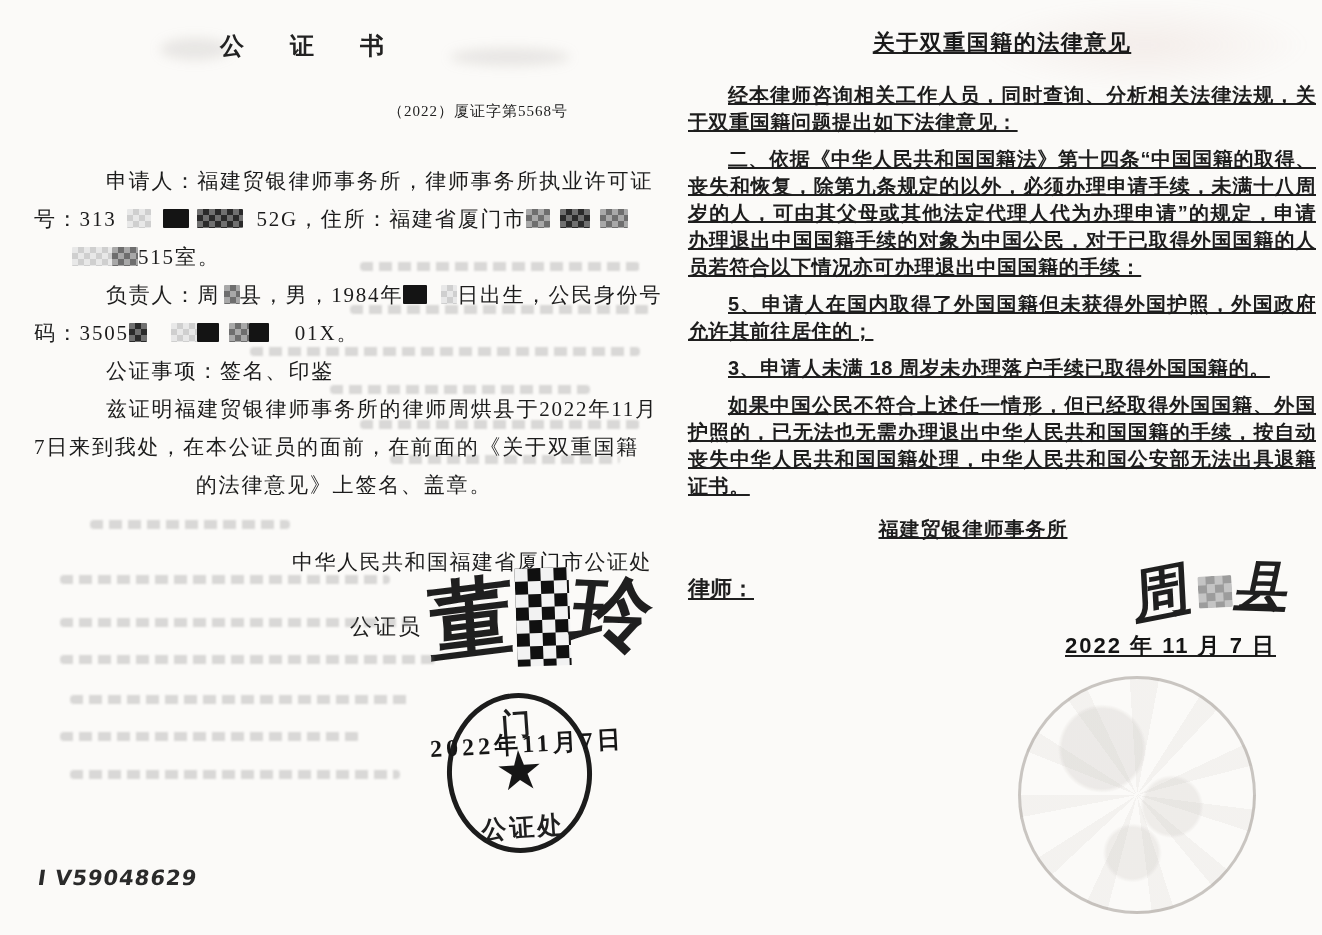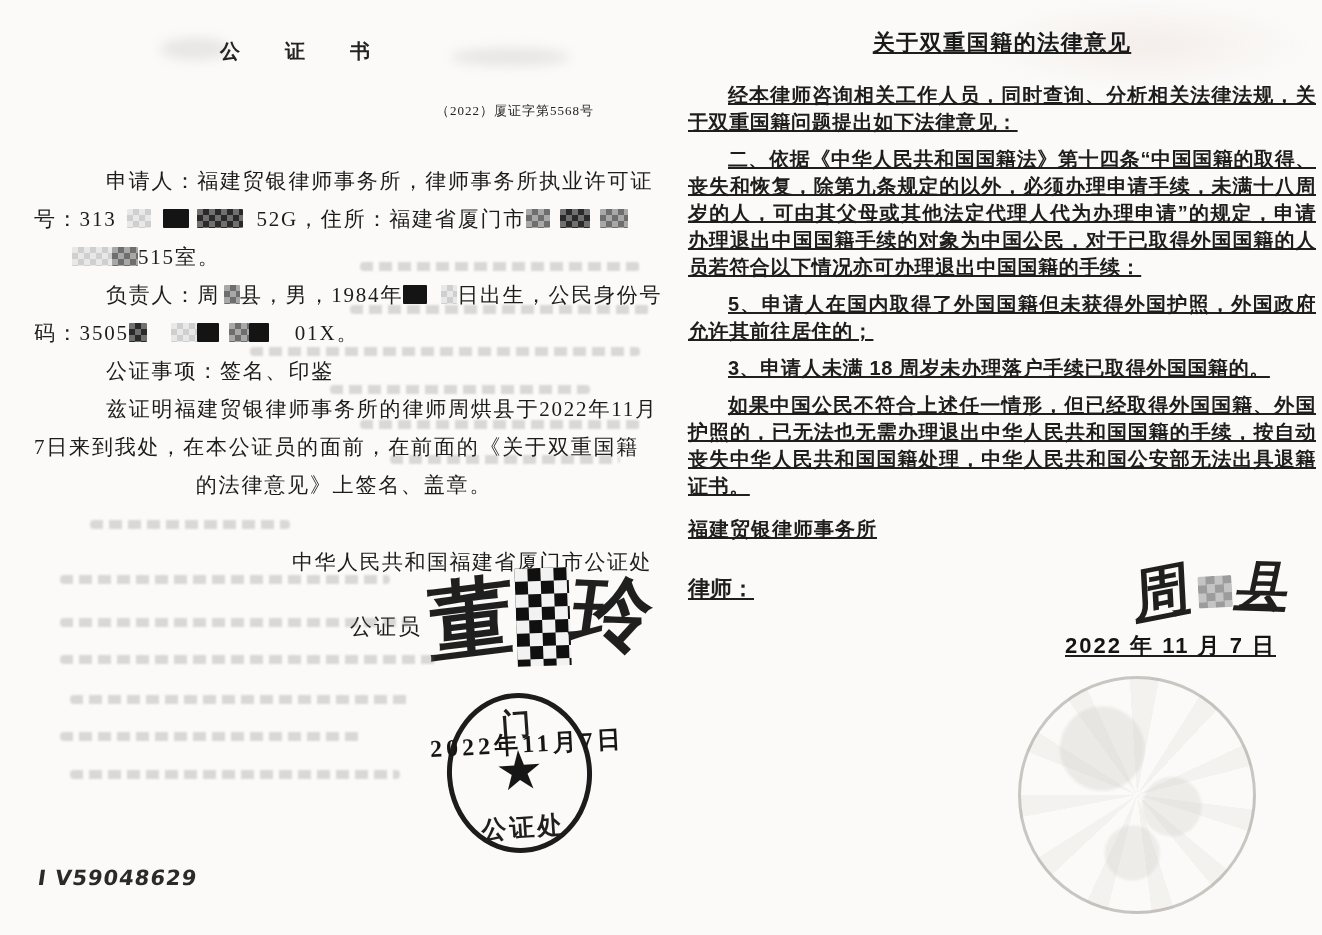--- a/index.html
+++ b/index.html
@@ -5,22 +5,22 @@
   html,body{margin:0;padding:0;}
   body{
     width:1322px;height:935px;position:relative;overflow:hidden;
     background:#fbfaf8;
     font-family:"Liberation Serif","DejaVu Serif",serif;
     color:#1f1f1f;
   }
   .page{position:absolute;}
   
   #left-page{left:30px;top:20px;width:645px;height:915px;}
-  .l-title{position:absolute;left:190px;top:18px;font-size:20px;font-weight:600;letter-spacing:20px;color:#222;}
-  .l-docnum{position:absolute;left:358px;top:82px;font-size:13px;letter-spacing:1px;color:#222;margin-left:48px;}
+  .l-title{position:absolute;left:190px;top:10px;font-size:24px;font-weight:600;letter-spacing:20px;color:#222;}
+  .l-docnum{position:absolute;left:358px;top:82px;font-size:15px;letter-spacing:1px;color:#222;}
   .l-body{position:absolute;left:4px;top:142px;width:620px;}
   .bline{height:38px;line-height:38px;font-size:21px;letter-spacing:1.8px;white-space:nowrap;color:#1c1c1c;}
   .mz{display:inline-block;height:19px;vertical-align:-2px;border-radius:1px;}
   .mz.light{background-image:repeating-conic-gradient(#cfcfcf 0% 25%, #e8e8e8 0% 50%);background-size:12px 12px;}
   .mz.mid{background-image:repeating-conic-gradient(#6e6e6e 0% 25%, #a8a8a8 0% 50%);background-size:12px 12px;}
   .mz.dark{background-image:repeating-conic-gradient(#2a2a2a 0% 25%, #707070 0% 50%);background-size:12px 12px;}
   .mz.black{background:#141414;}
   .l-issuer{position:absolute;left:262px;top:528px;font-size:21px;letter-spacing:1.5px;color:#1c1c1c;}
   .l-notary-label{position:absolute;left:320px;top:592px;font-size:22px;letter-spacing:2px;color:#1c1c1c;}
   .l-sig{position:absolute;left:398px;top:548px;display:flex;align-items:center;transform:rotate(-2deg);}
@@ -41,21 +41,21 @@
   .ghost{position:absolute;height:9px;border-radius:4px;filter:blur(1.3px);opacity:.8;
      background-image:repeating-linear-gradient(90deg, rgba(110,110,110,.30) 0 13px, rgba(110,110,110,0) 13px 19px);}
   .smudge{position:absolute;border-radius:50%;filter:blur(6px);background:rgba(150,145,140,.18);}
   
   #right-page{left:688px;top:28px;width:628px;height:900px;
      font-family:"Liberation Sans","DejaVu Sans",sans-serif;}
   .r-content{position:relative;z-index:1;text-decoration:underline;}
   .r-title{text-align:center;font-size:22px;font-weight:700;letter-spacing:1.5px;color:#1a1a1a;margin:0 0 24px 0;}
   .r-paras p{margin:0 0 10px 0;font-size:20px;line-height:27px;font-weight:600;letter-spacing:.6px;
      text-indent:2em;text-align:justify;color:#1d1d1d;}
-  .r-firm{text-align:left;padding-right:58px;font-size:20px;font-weight:700;letter-spacing:1px;margin-top:16px;color:#1d1d1d;}
+  .r-firm{text-align:center;padding-right:58px;font-size:20px;font-weight:700;letter-spacing:1px;margin-top:16px;color:#1d1d1d;}
   .r-sigline{display:flex;justify-content:space-between;align-items:center;padding-right:26px;margin-top:14px;height:64px;}
   .r-lawyer-label{font-size:22px;font-weight:700;}
   .r-sig{display:flex;align-items:center;transform:rotate(-3deg);
      font-family:"Liberation Serif","DejaVu Serif",serif;}
   .r-sig .ch1{font-size:56px;font-weight:700;transform:rotate(-8deg) skewX(-8deg);line-height:1;}
   .r-sig .sig-mosaic2{width:34px;height:32px;margin:6px 6px 0 8px;border-radius:2px;
      background-image:repeating-conic-gradient(#9c9c9c 0% 25%, #c4c4c4 0% 50%);background-size:17px 17px;}
   .r-sig .ch2{font-size:52px;font-weight:700;transform:rotate(5deg) skewX(-10deg);line-height:1;}
   .r-date{text-align:right;padding-right:40px;font-size:22px;font-weight:700;letter-spacing:2px;margin-top:10px;color:#141414;}
   .r-stamp{position:absolute;left:330px;top:648px;width:232px;height:232px;border-radius:50%;z-index:0;

